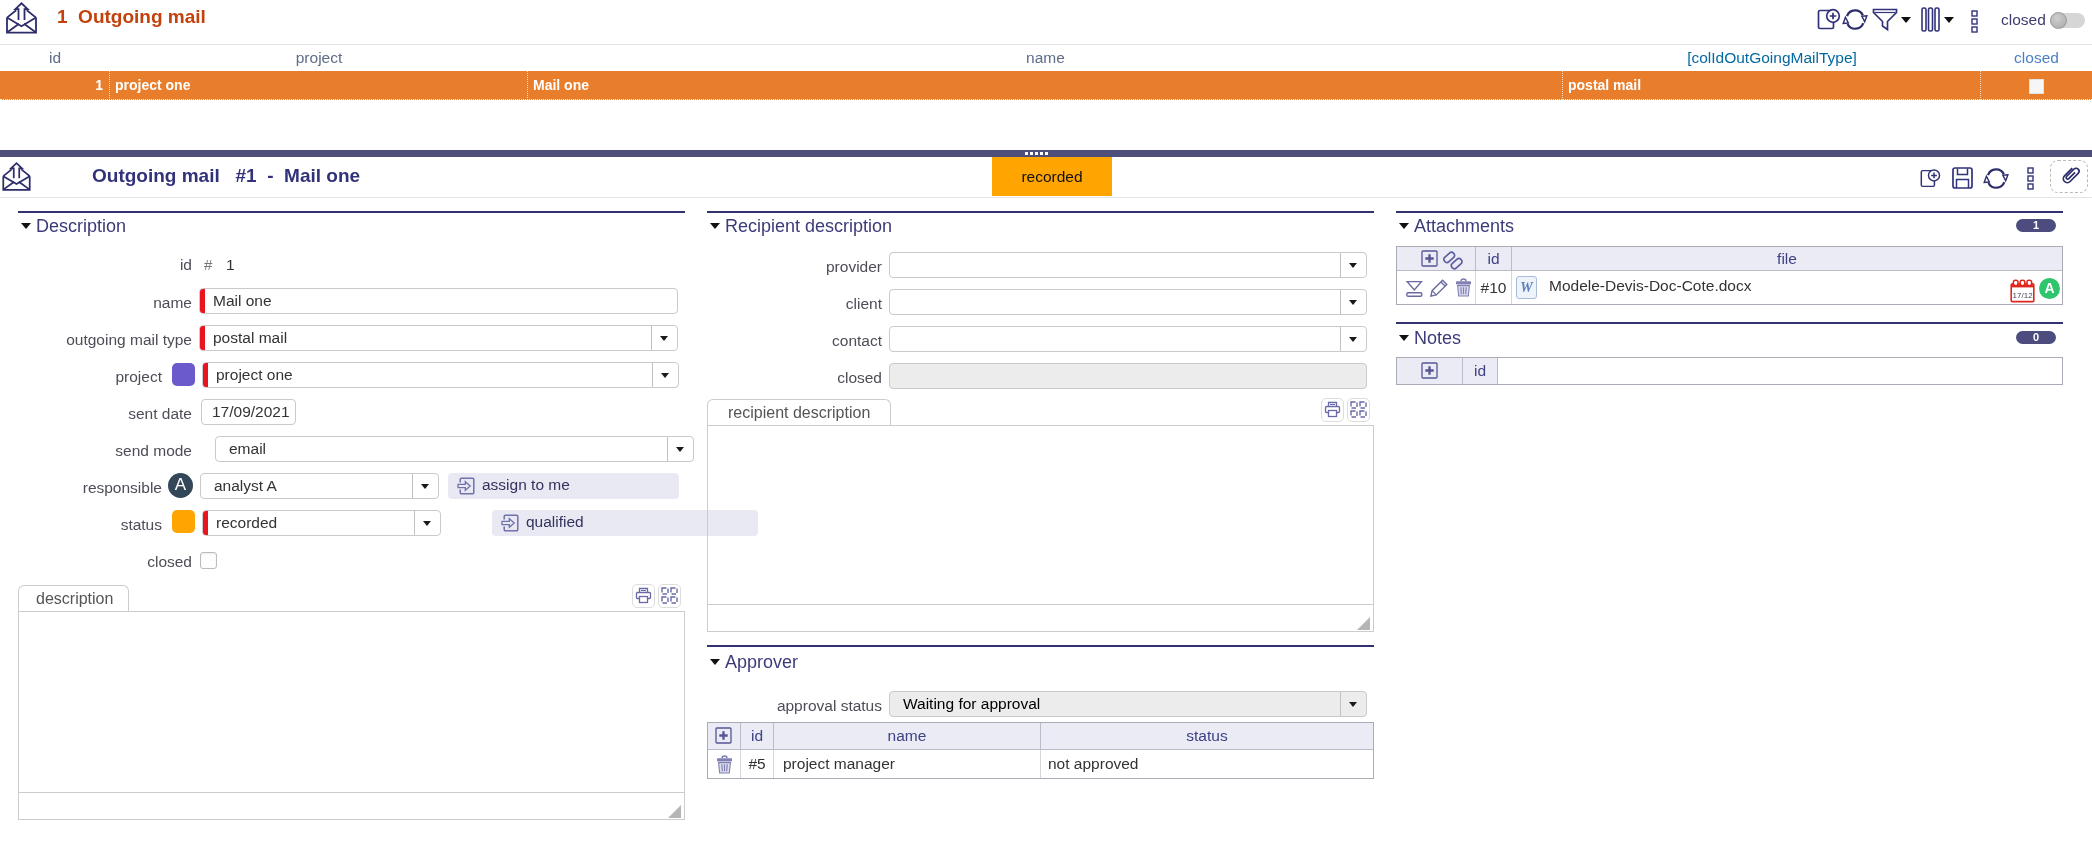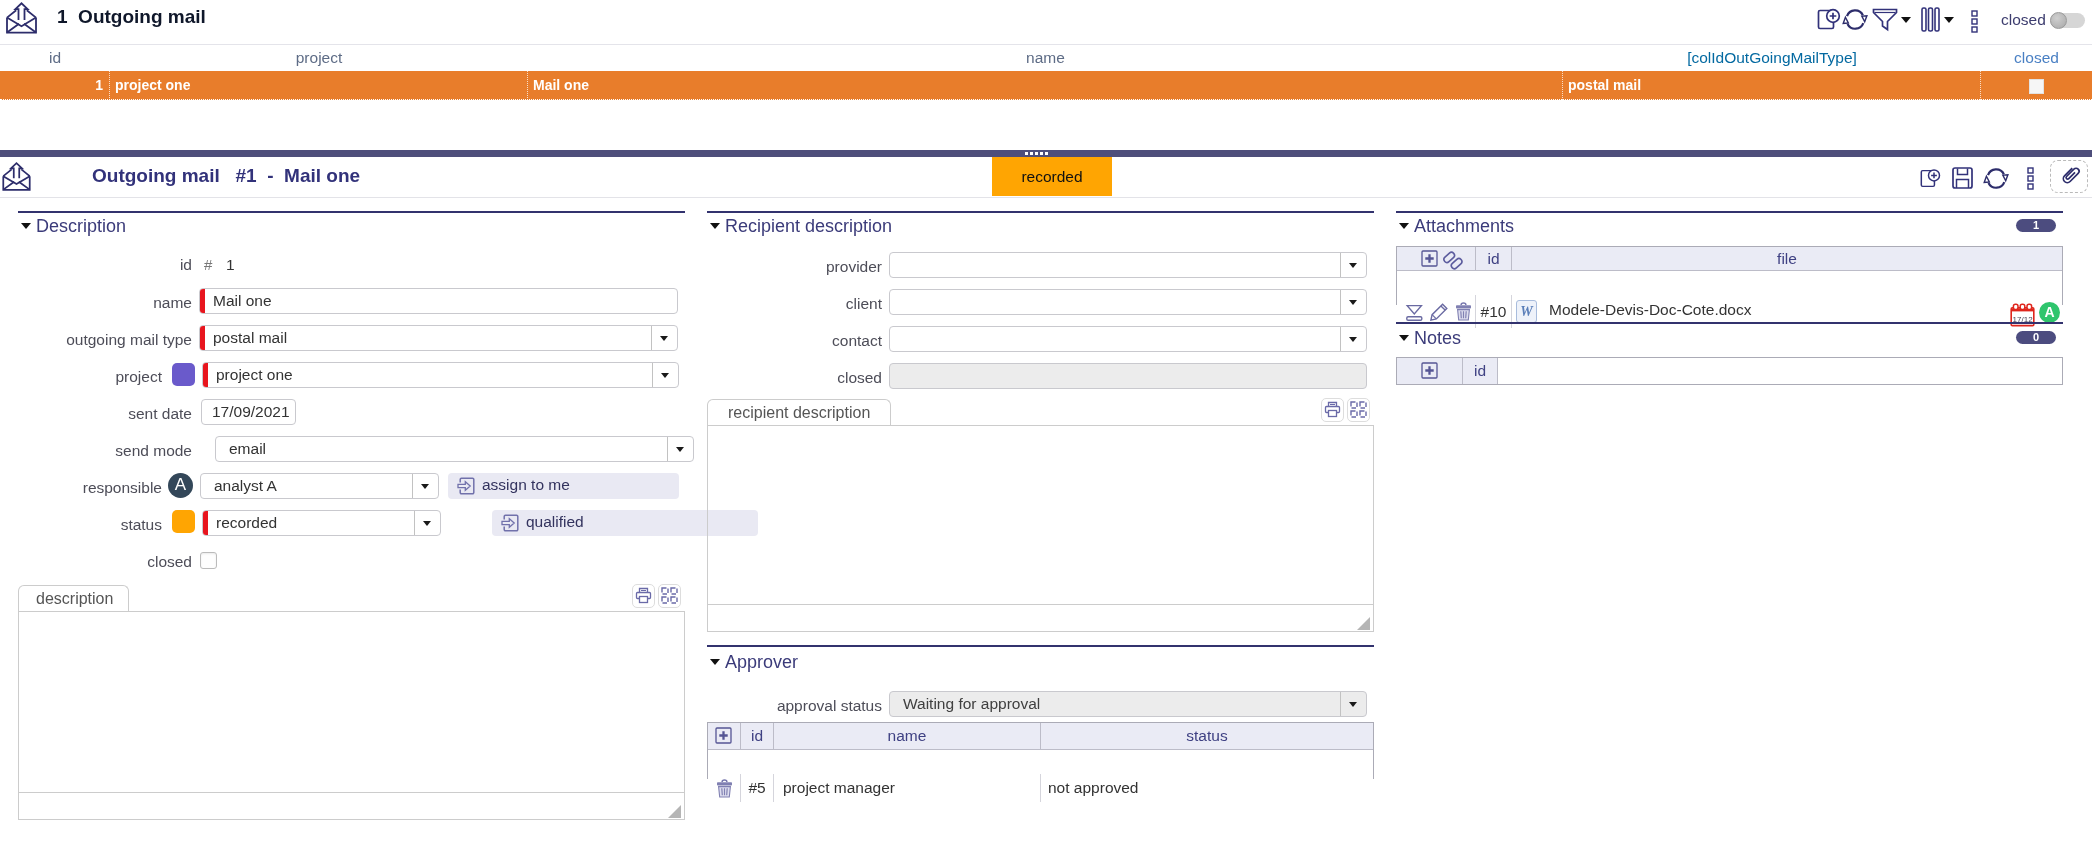--- a/index.html
+++ b/index.html
@@ -10,21 +10,21 @@
 .inp .tx{position:absolute;left:13px;top:3px;}
 .rb{position:absolute;left:0;top:0;bottom:0;width:5px;background:#e8151e;}
 .dd{position:absolute;right:0;top:0;bottom:0;width:25px;border-left:1px solid #c2c2c2;}
 .dd:after{content:"";position:absolute;left:8px;top:10px;border-left:4.5px solid transparent;border-right:4.5px solid transparent;border-top:5.5px solid #1a1a1a;}
 .sect{position:absolute;border-top:2px solid #32326e;}
 .stitle{position:absolute;color:#3b3b7a;font-size:18px;white-space:nowrap;}
 .stitle:before{content:"";position:absolute;left:-15px;top:7px;border-left:5px solid transparent;border-right:5px solid transparent;border-top:6px solid #111;}
 .btn{position:absolute;height:26px;background:#e9e9f3;border-radius:4px;box-sizing:border-box;color:#33335e;font-size:15.5px;}
 .tbl{position:absolute;border:1px solid #ababb6;box-sizing:border-box;}
 .th{position:absolute;background:#eaebf5;box-sizing:border-box;color:#3f4183;font-size:15.5px;text-align:center;border-right:1px solid #bcbcc8;border-bottom:1px solid #bcbcc8;}
-.td{position:absolute;background:#fff;box-sizing:border-box;color:#333;font-size:15.5px;border-right:1px solid #d5d5dc;margin-top:24px;}
+.td{position:absolute;background:#fff;box-sizing:border-box;color:#333;font-size:15.5px;border-right:1px solid #d5d5dc;}
 .tab{position:absolute;height:27px;border:1px solid #ccc;border-bottom:none;border-radius:6px 6px 0 0;box-sizing:border-box;color:#555;font-size:16px;background:#fff;}
 .ibtn{position:absolute;width:23px;height:24px;border:1px solid #ddd;border-radius:5px;box-sizing:border-box;background:#fff;}
 .pill{position:absolute;width:40px;height:13px;background:#4c4c7f;border-radius:7px;color:#fff;font-size:11px;font-weight:bold;text-align:center;line-height:13px;}
 .swatch{position:absolute;width:23px;height:23px;border-radius:5px;}
 .grip{position:absolute;width:0;height:0;border-left:13px solid transparent;border-bottom:13px solid #b5b5b5;}
 .hdrlbl{position:absolute;color:#5e6c86;font-size:15.5px;text-align:center;}
 .cell{position:absolute;color:#fff;font-size:14px;font-weight:bold;line-height:29px;box-sizing:border-box;border-right:1px dotted rgba(255,255,255,.75);overflow:hidden;}
 </style>
 </head>
 <body>
@@ -33,21 +33,21 @@
 <div class="abs" id="icoMail1" style="left:6px;top:1px;">
 <svg width="31" height="34" viewBox="0 0 31 34">
         <g fill="none" stroke="#2d2d6b" stroke-width="1.8">
 <path d="M1,16.6 L1,31.7 L30,31.7 L30,16.6"></path>
 <path d="M1,16.6 L15.5,25.2 L30,16.6"></path>
 <path d="M1,31.4 L13,22.7 M30,31.4 L18,22.7"></path>
 <path d="M1,16.6 L10.2,9.2 M30,16.6 L20.8,9.2"></path>
 <path d="M12.5,19 L12.5,8.2 L9.4,8.2 L15.5,2.3 L21.6,8.2 L18.5,8.2 L18.5,19"></path>
 </g>
       </svg></div>
-<div class="abs" style="left:57px;top:6px;font-size:19px;font-weight:bold;color:#0f172a;">1&nbsp; Outgoing mail</div>
+<div class="abs" style="left:57px;top:6px;font-size:19px;font-weight:bold;color:#c2410c;">1&nbsp; Outgoing mail</div>
 
 <div class="abs" style="left:1817px;top:7px;">
 <svg width="24" height="25" viewBox="0 0 24 25">
         <g fill="none" stroke="#32327a" stroke-width="1.7">
 <rect x="1.5" y="3.5" width="15" height="18" rx="1.5"></rect>
 <circle cx="16" cy="9" r="6.3" fill="#fff"></circle>
 <path d="M16,5.7 L16,12.3 M12.7,9 L19.3,9"></path>
 </g>
       </svg></div>
 <div class="abs" style="left:1842px;top:7px;">
@@ -311,21 +311,21 @@
       </svg>
     </div>
 <div class="abs" style="left:707px;top:425px;width:667px;height:207px;border:1px solid #ccc;box-sizing:border-box;"></div>
 <div class="abs" style="left:707px;top:604px;width:667px;height:1px;background:#ccc;"></div>
 <div class="grip" style="left:1357px;top:617px;"></div>
 
 <div class="sect" style="left:707px;top:645px;width:667px;"></div>
 <div class="stitle" style="left:725px;top:652px;">Approver</div>
 <div class="lbl" style="left:730px;top:697px;width:152px;">approval status</div>
 <div class="inp" style="left:889px;top:691px;width:478px;background:#ececec;">
-      <span class="tx" style="color:#404040;text-align:right;">Waiting for approval</span>
+      <span class="tx" style="color:#000000;text-align:right;">Waiting for approval</span>
       <i class="dd"></i>
     </div>
 
 <div class="tbl" style="left:707px;top:722px;width:667px;height:57px;">
   <div class="th" style="left:0;top:0;width:33px;height:27px;">
     <svg width="18" height="18" viewBox="0 0 18 18" style="position:absolute;left:7px;top:4px;">
           <g fill="none" stroke="#555594" stroke-width="1.3">
             <rect x="1" y="1" width="15" height="15" rx="1"></rect>
             <path d="M8.5,4.3 L8.5,12.7 M4.3,8.5 L12.7,8.5" stroke-width="2.3"></path>
           </g>

